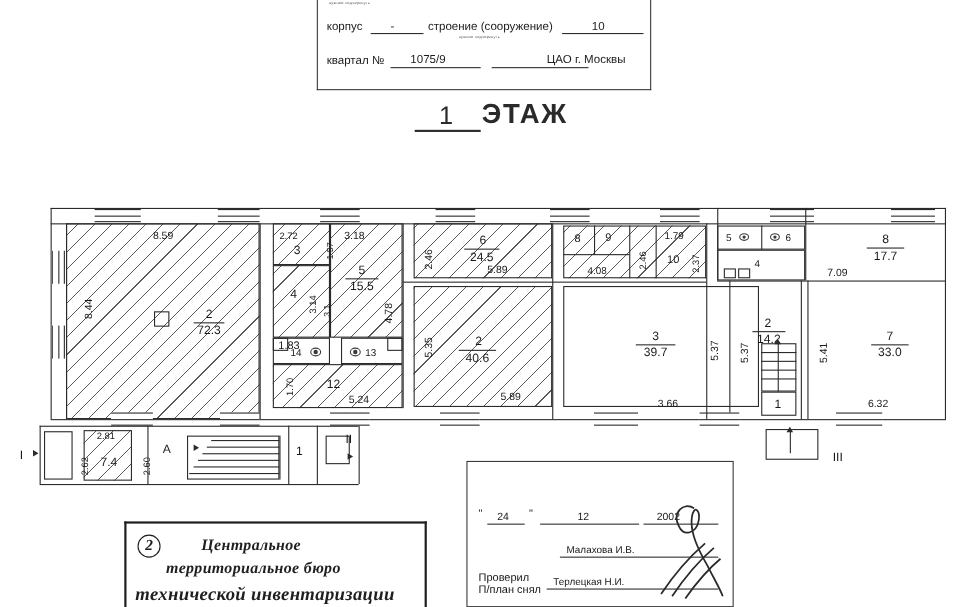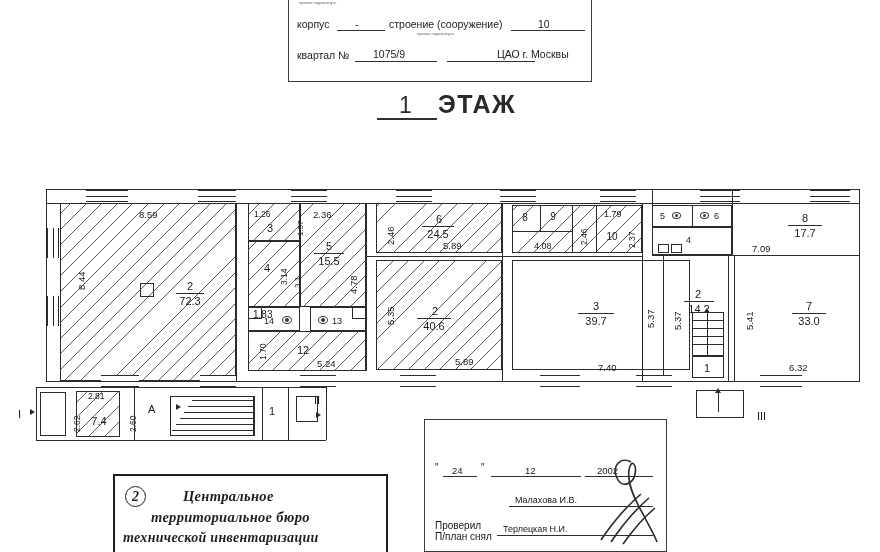--- a/index.html
+++ b/index.html
@@ -319,36 +319,36 @@
     <div class="room-rule" style="left:176px; top:293px; width:28px;"></div>
     <div class="room-area" style="left:174px; top:295px; width:32px;">72.3</div>
     <div class="dim" style="left:139px; top:209px;">8.59</div>
     <div class="dim-v" style="left:76px; top:290px;">8.44</div>
 
     <div class="box" style="left:140px; top:283px; width:14px; height:14px;"></div>
 
     <div class="hatch" style="left:248px; top:203px; width:52px; height:38px;"></div>
     <div class="box" style="left:248px; top:203px; width:52px; height:38px;"></div>
     <div class="room-num" style="left:262px; top:222px; width:16px;">3</div>
-    <div class="dim" style="left:254px; top:209px; font-size:8.5px;">1.26</div>
+    <div class="dim" style="left:254px; top:209px; font-size:8.5px;">2.72</div>
     <div class="dim-v" style="left:296px; top:236px; font-size:8px;">1.57</div>
 
     <div class="hatch" style="left:248px; top:241px; width:52px; height:66px;"></div>
     <div class="box" style="left:248px; top:241px; width:52px; height:66px;"></div>
     <div class="room-num" style="left:259px; top:262px; width:16px;">4</div>
     <div class="dim-v" style="left:279px; top:285px; font-size:8.5px;">3.14</div>
     <div class="dim-v" style="left:293px; top:288px; font-size:8px;">3.1</div>
     <div class="dim" style="left:253px; top:293px; font-size:10px;margin-top:16px;">1.83</div>
 
     <div class="hatch" style="left:300px; top:203px; width:66px; height:104px;"></div>
     <div class="box" style="left:300px; top:203px; width:66px; height:104px;"></div>
     <div class="room-num" style="left:317px; top:240px; width:24px;">5</div>
     <div class="room-rule" style="left:314px; top:253px; width:30px;"></div>
     <div class="room-area" style="left:312px; top:255px; width:34px;">15.5</div>
-    <div class="dim" style="left:313px; top:209px;">2.36</div>
+    <div class="dim" style="left:313px; top:209px;">3.18</div>
     <div class="dim-v" style="left:348px; top:294px;">4.78</div>
 
     <div class="hatch" style="left:376px; top:203px; width:126px; height:50px;"></div>
     <div class="box" style="left:376px; top:203px; width:126px; height:50px;"></div>
     <div class="room-num" style="left:427px; top:213px; width:24px;">6</div>
     <div class="room-rule" style="left:422px; top:226px; width:32px;"></div>
     <div class="room-area" style="left:420px; top:228px; width:36px;">24.5</div>
     <div class="dim-v" style="left:385px; top:245px;">2.46</div>
     <div class="dim" style="left:443px; top:240px;">5.89</div>
 
@@ -371,21 +371,21 @@
     <div class="room-num" style="left:602px; top:231px; width:20px; font-size:10px;">10</div>
     <div class="dim" style="left:534px; top:241px; font-size:9px;">4.08</div>
     <div class="dim" style="left:604px; top:209px; font-size:9px;">1.79</div>
     <div class="dim-v" style="left:627px; top:248px; font-size:8.5px;">2.37</div>
     <div class="dim-v" style="left:579px; top:245px; font-size:8.5px;">2.46</div>
 
     <div class="box" style="left:512px; top:260px; width:178px; height:110px;"></div>
     <div class="room-num" style="left:581px; top:300px; width:30px;">3</div>
     <div class="room-rule" style="left:578px; top:313px; width:36px;"></div>
     <div class="room-area" style="left:575px; top:315px; width:42px;">39.7</div>
-    <div class="dim" style="left:598px; top:362px;">7.40</div>
+    <div class="dim" style="left:598px; top:362px;">3.66</div>
     <div class="dim-v" style="left:645px; top:328px;">5.37</div>
 
     <div class="box" style="left:652px; top:205px; width:80px; height:22px;"></div>
     <div class="ln vl" style="left:692px; top:205px; height:22px;"></div>
     <div class="lbl-sm" style="left:660px; top:211px;">5</div>
     <div class="fixture" style="left:672px; top:212px; width:9px; height:7px;"></div>
     <div class="fixture-dot" style="left:675px; top:214px; width:3px; height:3px;"></div>
     <div class="fixture" style="left:700px; top:212px; width:9px; height:7px;"></div>
     <div class="fixture-dot" style="left:703px; top:214px; width:3px; height:3px;"></div>
     <div class="lbl-sm" style="left:714px; top:211px;">6</div>
@@ -527,16 +527,16 @@
       <path d="M30 86 C42 68, 56 52, 70 40" fill="none" stroke="#2a2a2a" stroke-width="1.6"></path>
       <path d="M40 88 C52 70, 64 56, 78 44" fill="none" stroke="#2a2a2a" stroke-width="1.6"></path>
       <path d="M52 90 C62 76, 72 64, 84 54" fill="none" stroke="#2a2a2a" stroke-width="1.6"></path>
     </svg>
   </div>
 
   <div class="stamp-frame">
     <div class="stamp-circle">2</div>
     <div class="stamp-line" style="left:68px; top:12px; font-size:14.5px;">Центральное</div>
     <div class="stamp-line" style="left:36px; top:33px; font-size:14.5px;">территориальное бюро</div>
-    <div class="stamp-line" style="left:8px; top:54px; font-size:14px;">технической инвентаризации</div>
+    <div class="stamp-line" style="left:8px; top:54px; font-size:17px;">технической инвентаризации</div>
   </div>
 
 </div>
 
 </body></html>

